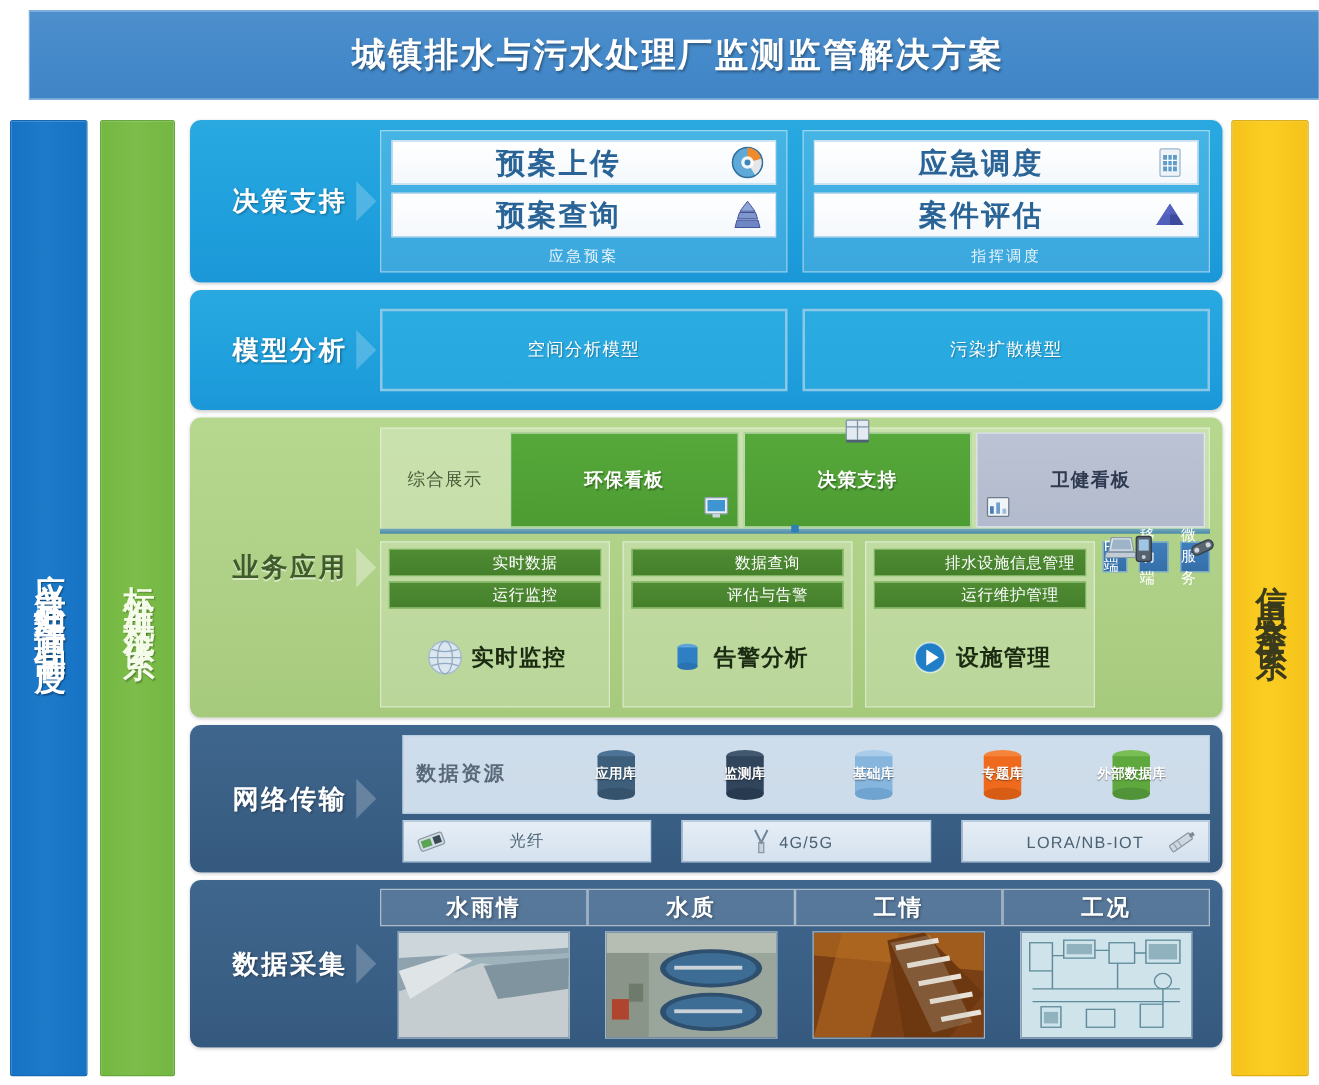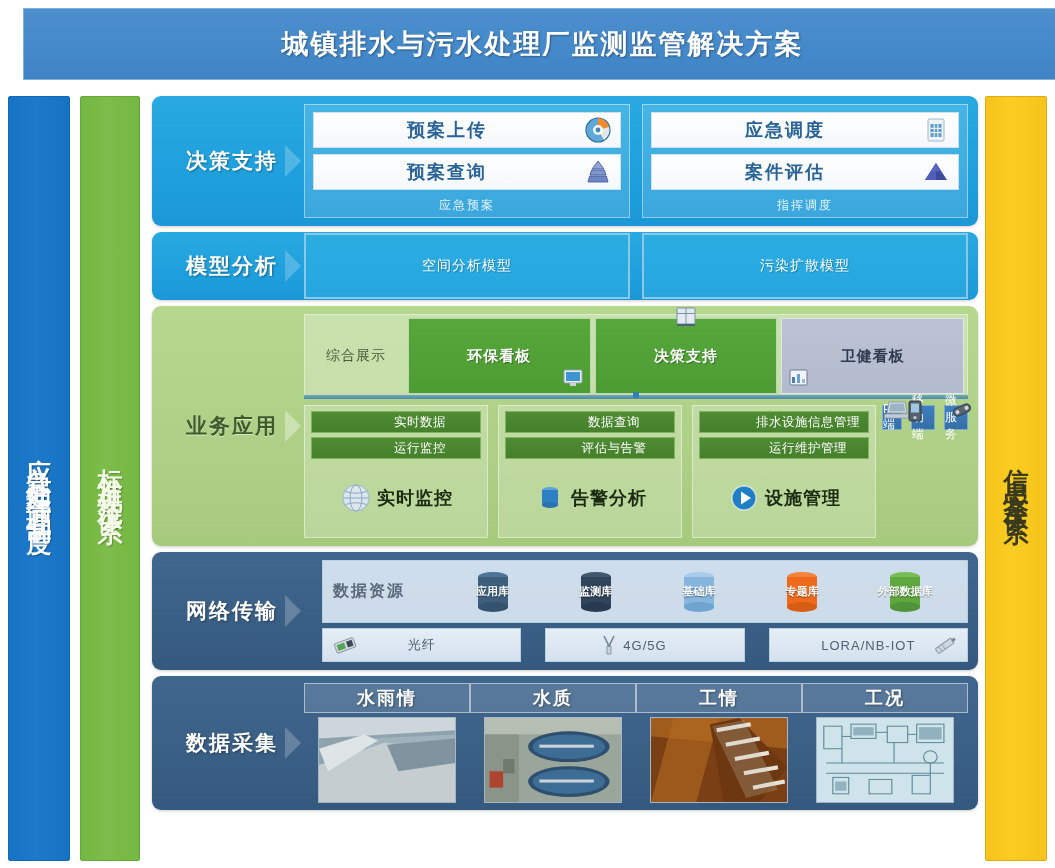--- a/index.html
+++ b/index.html
@@ -79,26 +79,26 @@
     border: 1px solid rgba(255,255,255,.45);
     display: flex; flex-direction: column; padding: 7px 8px 3px 8px;
   }
   .dec-row {
     background: linear-gradient(180deg,#ffffff 0%,#f4f8fc 100%);
     border: 1px solid #cfe0ef;
     height: 40px; margin-bottom: 6px;
     display: flex; align-items: center; justify-content: center;
     position: relative; padding-right: 40px;
   }
-  .dec-row .rtext { font-size: 18px; font-weight: bold; color: #2a6496; letter-spacing: 2px; }
+  .dec-row .rtext { font-size: 23px; font-weight: bold; color: #2a6496; letter-spacing: 2px; }
   .dec-row .ricon { position: absolute; right: 8px; top: 50%; transform: translateY(-50%); width: 28px; height: 28px; }
   .dec-caption { text-align: center; color: #e9f4fb; font-size: 12px; letter-spacing: 2px; padding-top: 1px; }
 
   
-  #layer-model { height: 68px; }
+  #layer-model { height: 96px; }
   .model-items { display: flex; gap: 12px; height: 100%; align-items: center; }
   .model-box {
     flex: 1; height: 66px; background: rgba(47,176,226,.55);
     border: 2px solid #8bc7e6;
     display: flex; align-items: center; justify-content: center;
     color: #ffffff; font-size: 14px; letter-spacing: 1px;
     text-shadow: 1px 1px 1px rgba(0,0,0,.25);
   }
 
   

